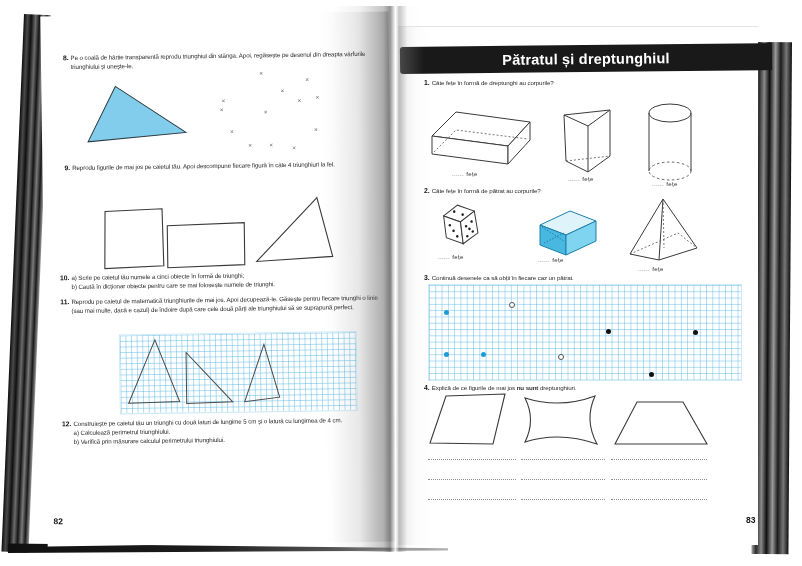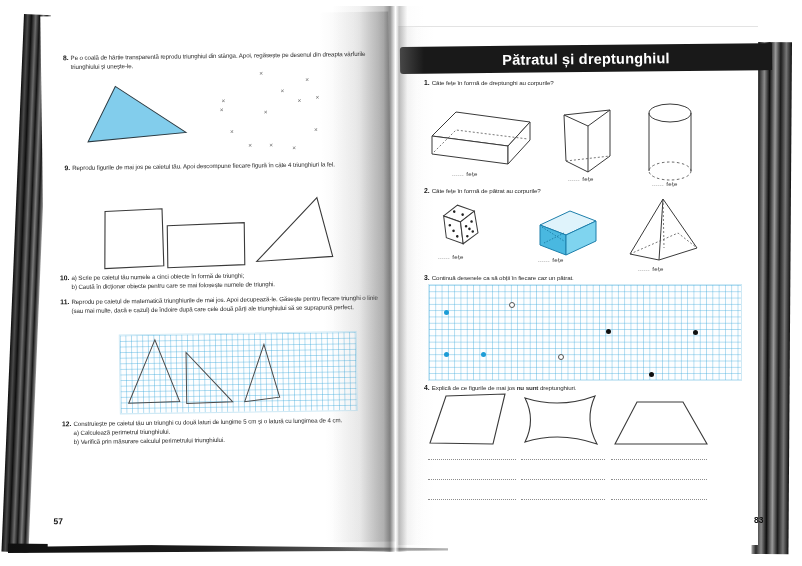--- a/index.html
+++ b/index.html
@@ -155,21 +155,21 @@
 
     <div class="ex" style="left:16px;top:404px;width:322px;">
       <span class="ex-num">12.</span>
       <span class="ex-body">
         <span class="ex-line">Construiește pe caietul tău un triunghi cu două laturi de lungime 5 cm și o latură cu lungimea de 4 cm.</span>
         <span class="ex-line">a) Calculează perimetrul triunghiului.</span>
         <span class="ex-line">b) Verifică prin măsurare calculul perimetrului triunghiului.</span>
       </span>
     </div>
 
-    <div class="page-num" style="left:6px;top:500px;">57</div>
+    <div class="page-num" style="left:6px;top:500px;">82</div>
   </div>
 
   <div class="page-right">
 
     <div class="banner">
       <span class="banner-title">Pătratul și dreptunghiul</span>
     </div>
 
     <div class="ex" style="left:26px;top:52px;width:320px;">
       <span class="ex-num">1.</span>
@@ -278,17 +278,17 @@
     <div class="ans-line" style="left:30px;top:432px;width:88px;"></div>
     <div class="ans-line" style="left:30px;top:452px;width:88px;"></div>
     <div class="ans-line" style="left:30px;top:472px;width:88px;"></div>
     <div class="ans-line" style="left:123px;top:432px;width:84px;"></div>
     <div class="ans-line" style="left:123px;top:452px;width:84px;"></div>
     <div class="ans-line" style="left:123px;top:472px;width:84px;"></div>
     <div class="ans-line" style="left:213px;top:432px;width:96px;"></div>
     <div class="ans-line" style="left:213px;top:452px;width:96px;"></div>
     <div class="ans-line" style="left:213px;top:472px;width:96px;"></div>
 
-    <div class="page-num" style="left:356px;top:488px;text-align:center;">83</div>
+    <div class="page-num" style="left:348px;top:488px;text-align:center;">83</div>
   </div>
 
   <div class="gutter"></div>
 </div>
 
 </body></html>

